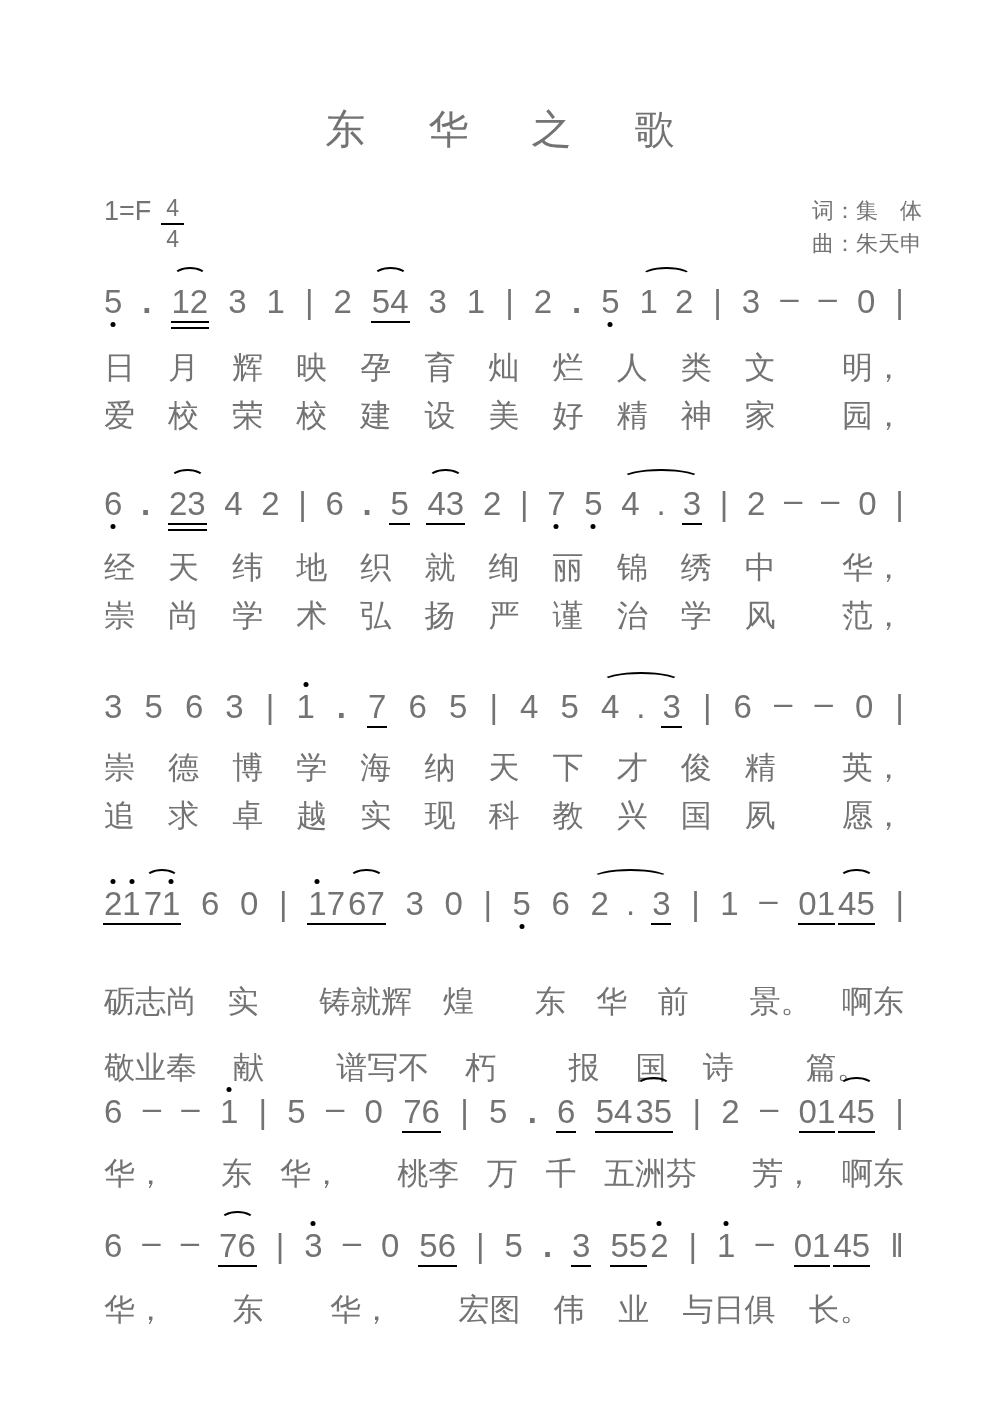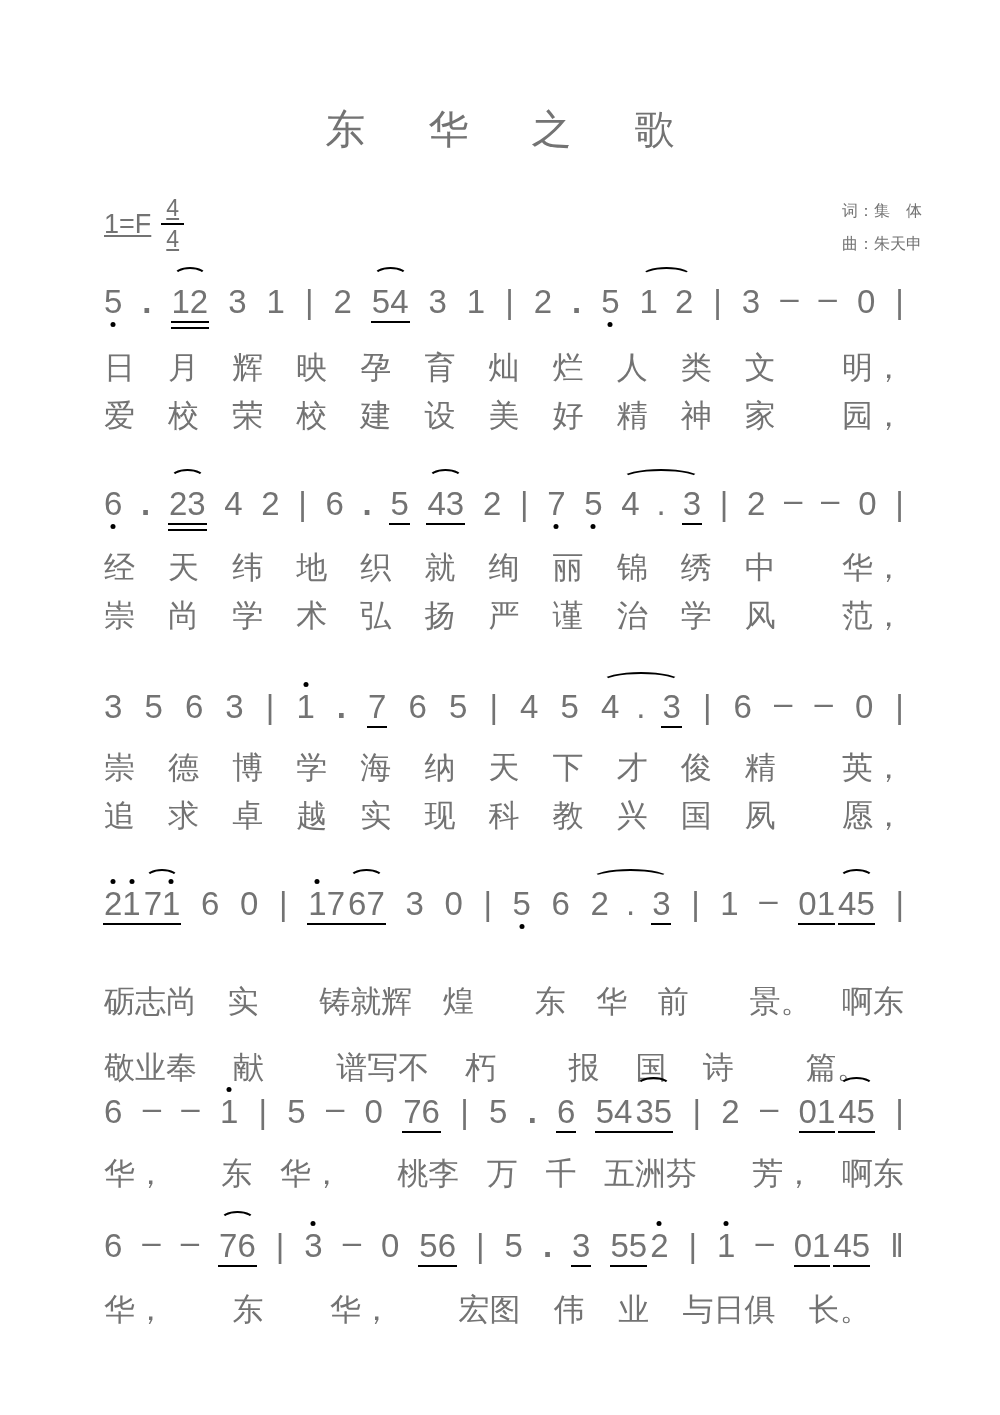--- a/index.html
+++ b/index.html
@@ -2,27 +2,27 @@
 <html><head>
 <meta charset="utf-8">
 <style>
   html,body{margin:0;padding:0;background:#fff;}
   .sheet{position:relative;width:1000px;height:1415px;background:#ffffff;color:#737373;
          font-family:"Liberation Sans","DejaVu Sans",sans-serif;overflow:hidden;}
 
   .title{position:absolute;top:102px;left:0;width:100%;text-align:center;
          font-size:40px;letter-spacing:26px;text-indent:26px;font-weight:500;white-space:nowrap;}
 
-  .keysig{position:absolute;left:104px;top:196px;display:flex;align-items:center;font-size:27px;text-decoration:underline;}
+  .keysig{position:absolute;left:104px;top:196px;display:flex;align-items:flex-start;font-size:27px;}
   .frac{display:inline-flex;flex-direction:column;align-items:center;margin-left:10px;
         font-size:23px;line-height:1;}
   .frac .num{padding:1px 5px 3px;border-bottom:2px solid #000;}
   .frac .den{padding:3px 5px 1px;}
 
-  .credits{position:absolute;right:78px;top:194px;text-align:right;font-size:16px;line-height:33px;}
+  .credits{position:absolute;right:78px;top:194px;text-align:right;font-size:22px;line-height:33px;}
 
   
   .mrow{position:absolute;left:104px;width:800px;display:flex;justify-content:space-between;
         align-items:baseline;font-size:33px;line-height:1.1;white-space:nowrap;}
   .m1{top:284px}.m2{top:486px}.m3{top:689px}.m4{top:886px}.m5{top:1094px}.m6{top:1228px}
 
   .tok{position:relative;display:inline-flex;align-items:baseline;}
   .part{position:relative;display:inline-flex;align-items:baseline;}
   .part + .part{margin-left:3px;}
   .ch{position:relative;display:inline-block;line-height:1.1;}

